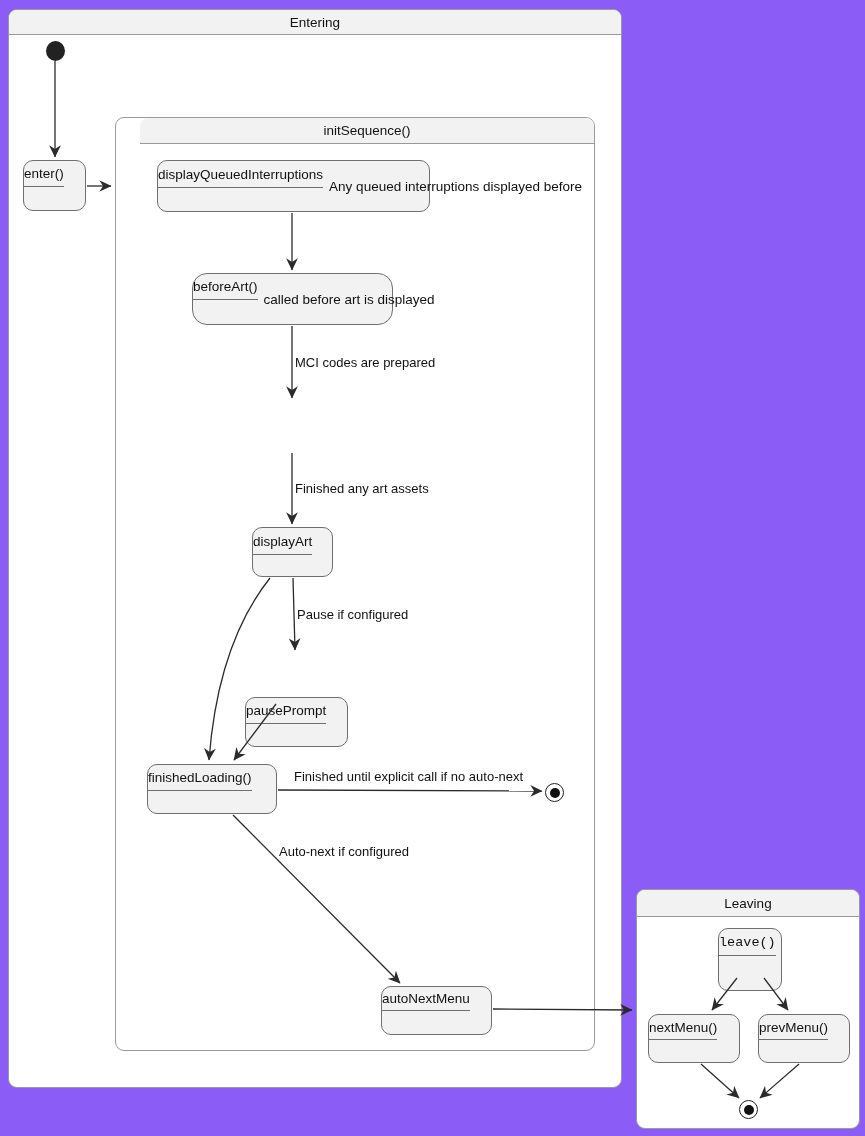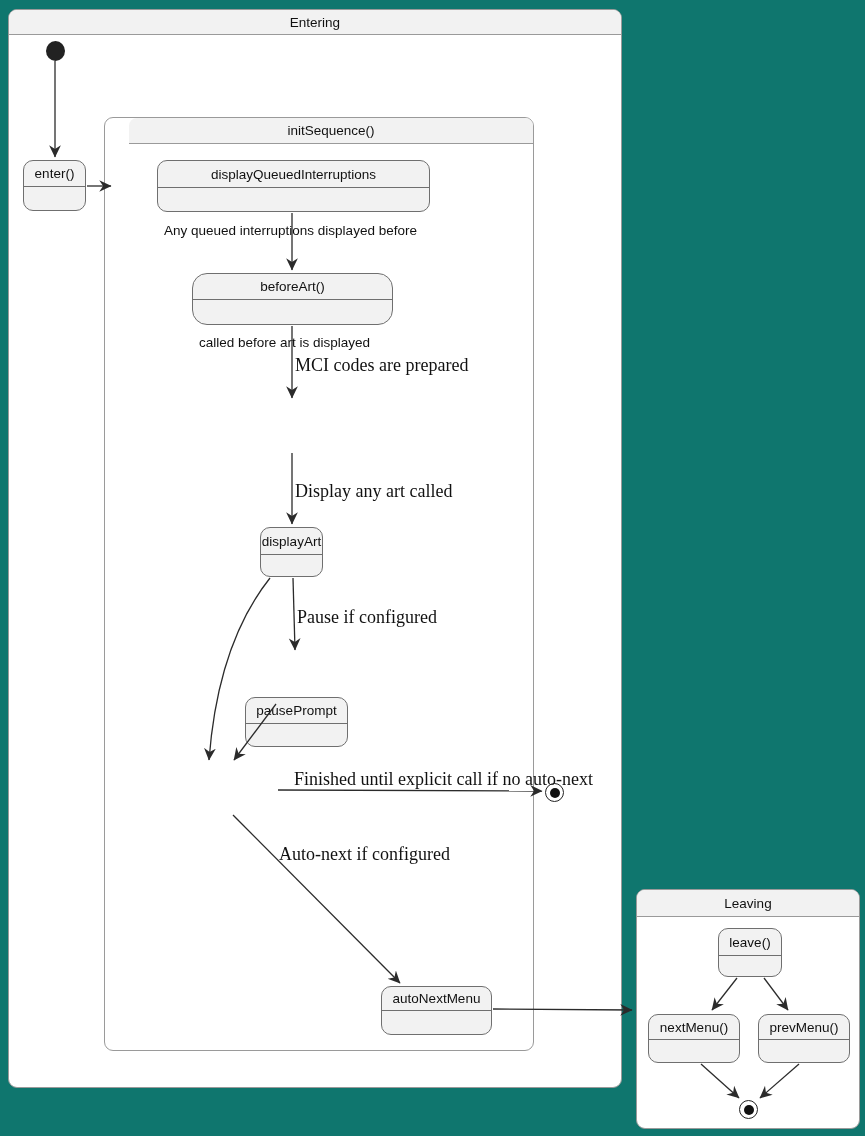--- a/index.html
+++ b/index.html
@@ -1,20 +1,20 @@
 <!DOCTYPE html>
 <html><head>
 <meta charset="utf-8">
 <style>
   html, body { margin: 0; padding: 0; background: #ffffff; }
   .canvas {
     position: relative;
     width: 865px;
     height: 1136px;
-    background: #0f766e;
+    background: #8b5cf6;
     font-family: "Liberation Sans", "DejaVu Sans", sans-serif;
     color: #111111;
     font-size: 13.5px;
     overflow: hidden;
   }
   
   .container {
     position: absolute;
     border: 1px solid #9a9a9a;
     border-radius: 9px;
@@ -32,22 +32,21 @@
     color: #111111;
   }
   
   .state {
     position: absolute;
     border: 1px solid #6f6f6f;
     border-radius: 10px;
     background: #f2f2f2;
     box-sizing: border-box;
     display: flex;
-    flex-direction: column;
-    gap: 35px;
+    flex-direction: row;
   }
   .st {
     display: flex;
     align-items: center;
     justify-content: center;
     border-bottom: 1px solid #6f6f6f;
     height: 25px;
     flex: 0 0 auto;
     white-space: nowrap;
   }
@@ -81,40 +80,39 @@
   .final-inner {
     width: 10px;
     height: 10px;
     border-radius: 50%;
     background: #111111;
   }
   
   .elabel {
     position: absolute;
     white-space: nowrap;
-    font-size: 18px;
+    font-size: 13px;
     color: #111111;
-    font-family: Liberation Serif, serif;
   }
   .edges {
     position: absolute;
     left: 0; top: 0;
     pointer-events: none;
   }
 </style>
 </head>
 <body>
 
 <div class="canvas">
 
   <div class="container" style="left:8px; top:9px; width:614px; height:1079px;">
     <div class="chead" style="height:24px;">Entering</div>
   </div>
 
-  <div class="container" style="left:104px; top:117px; width:430px; height:934px;padding-left:24px;">
+  <div class="container" style="left:115px; top:117px; width:480px; height:934px;padding-left:24px;">
     <div class="chead" style="height:25px;">initSequence()</div>
   </div>
 
   <div class="container" style="left:636px; top:889px; width:224px; height:240px;">
     <div class="chead" style="height:26px;">Leaving</div>
   </div>
 
   <div class="initial-dot" style="left:46px; top:41px;"></div>
 
   <div class="state" style="left:23px; top:160px; width:63px; height:51px;">
@@ -126,37 +124,41 @@
     <div class="st" style="height:26px;">displayQueuedInterruptions</div>
     <div class="sb">Any queued interruptions displayed before</div>
   </div>
 
   <div class="state" style="left:192px; top:273px; width:201px; height:52px;border-radius:15px;">
     <div class="st">beforeArt()</div>
     <div class="sb">called before art is displayed</div>
   </div>
 
 
-  <div class="state" style="left:260px; top:527px; width:63px; height:50px;">
+  <div class="state" style="left:252px; top:527px; width:81px; height:50px;">
     <div class="st" style="height:26px;">displayArt</div>
     <div class="sb"></div>
   </div>
 
   <div class="state" style="left:245px; top:653px; width:103px; height:50px;margin-top:44px;">
     <div class="st">pausePrompt</div>
     <div class="sb"></div>
   </div>
 
+  <div class="state" style="left:147px; top:764px; width:130px; height:50px;">
+    <div class="st">finishedLoading()</div>
+    <div class="sb"></div>
+  </div>
 
   <div class="state" style="left:381px; top:986px; width:111px; height:49px;text-align:right;">
     <div class="st" style="height:23px;">autoNextMenu</div>
     <div class="sb"></div>
   </div>
 
-  <div class="state" style="left:718px; top:928px; width:64px; height:49px;">
+  <div class="state" style="left:718px; top:928px; width:64px; height:63px;font-family:Liberation Mono, monospace;">
     <div class="st" style="height:26px;">leave()</div>
     <div class="sb"></div>
   </div>
 
   <div class="state" style="left:648px; top:1014px; width:92px; height:49px;">
     <div class="st" style="height:24px;">nextMenu()</div>
     <div class="sb"></div>
   </div>
 
   <div class="state" style="left:758px; top:1014px; width:92px; height:49px;">
@@ -190,18 +192,18 @@
       <path d="M233 815 L400 983" marker-end="url(#ah)"></path>
       <path d="M493 1009 L632 1010" marker-end="url(#ah)"></path>
       <path d="M737 978 L712 1010" marker-end="url(#ah)"></path>
       <path d="M764 978 L788 1010" marker-end="url(#ah)"></path>
       <path d="M701 1064 L739 1098" marker-end="url(#ah)"></path>
       <path d="M799 1064 L760 1098" marker-end="url(#ah)"></path>
     </g>
   </svg>
 
   <div class="elabel" style="left:295px; top:355px;">MCI codes are prepared</div>
-  <div class="elabel" style="left:295px; top:481px;">Display any art called</div>
+  <div class="elabel" style="left:295px; top:481px;">Finished any art assets</div>
   <div class="elabel" style="left:297px; top:607px;">Pause if configured</div>
   <div class="elabel" style="left:294px; top:769px;">Finished until explicit call if no auto-next</div>
   <div class="elabel" style="left:279px; top:844px;">Auto-next if configured</div>
 
 </div>
 
 </body></html>

